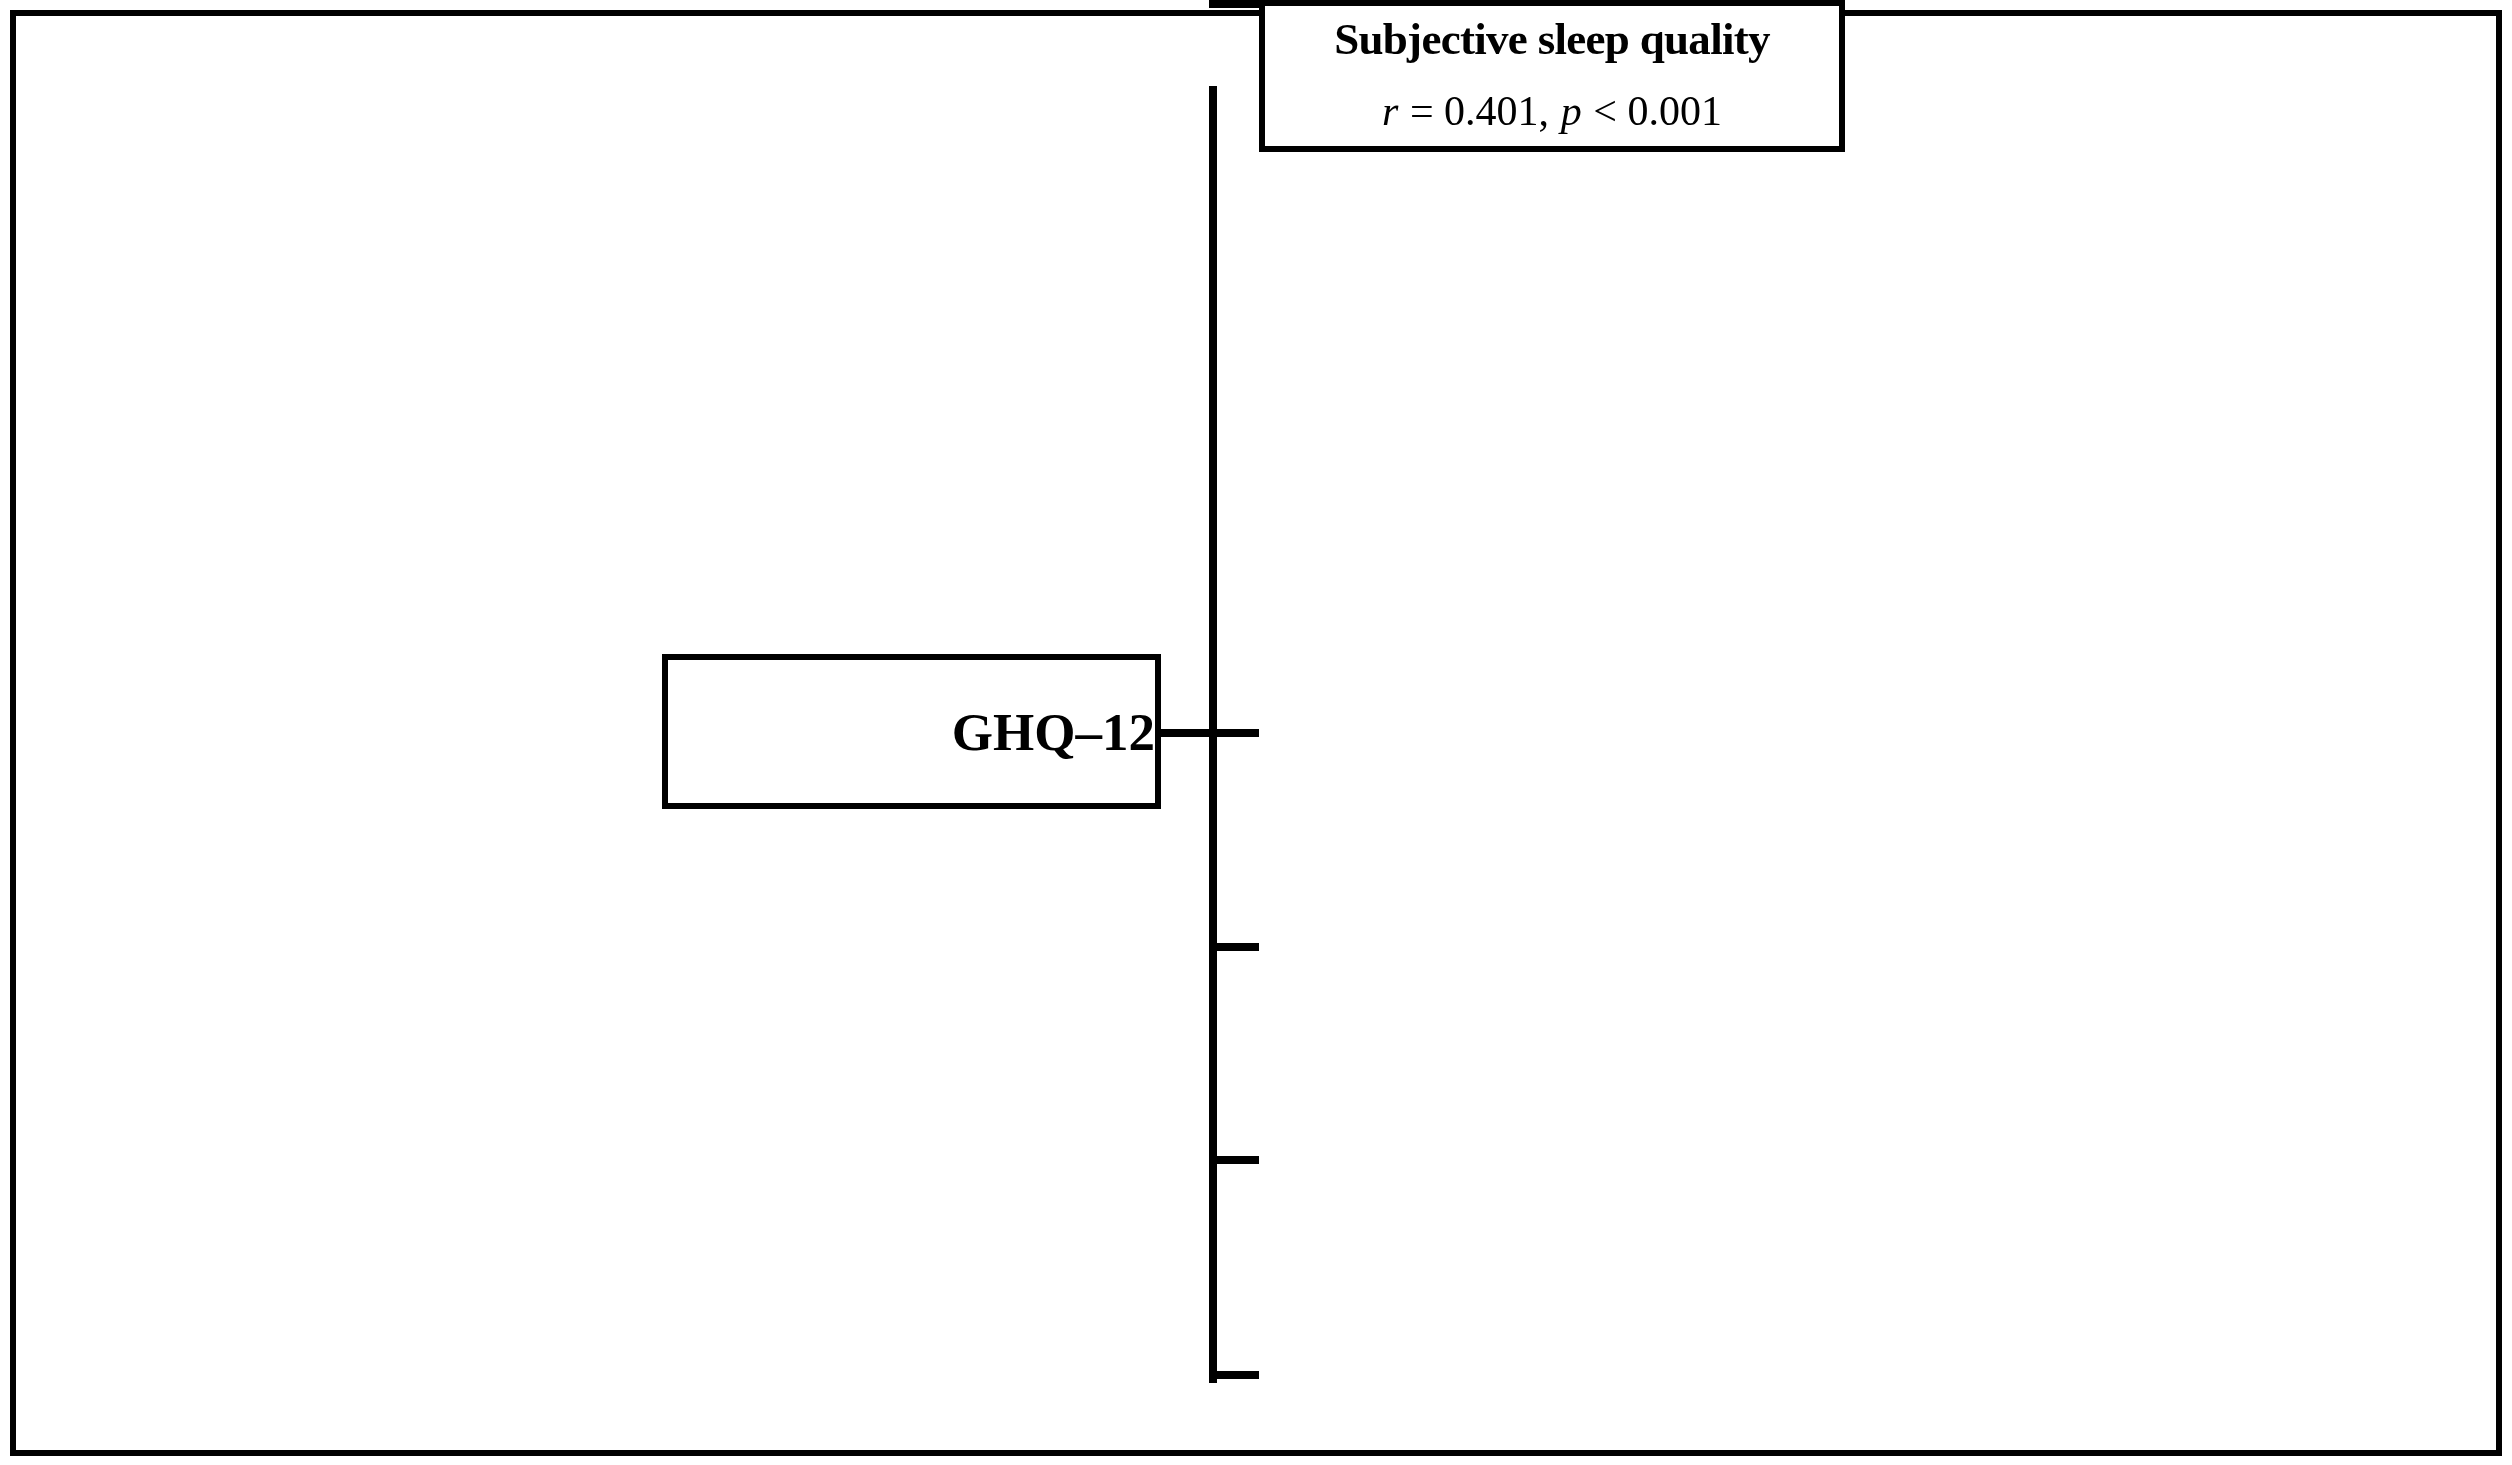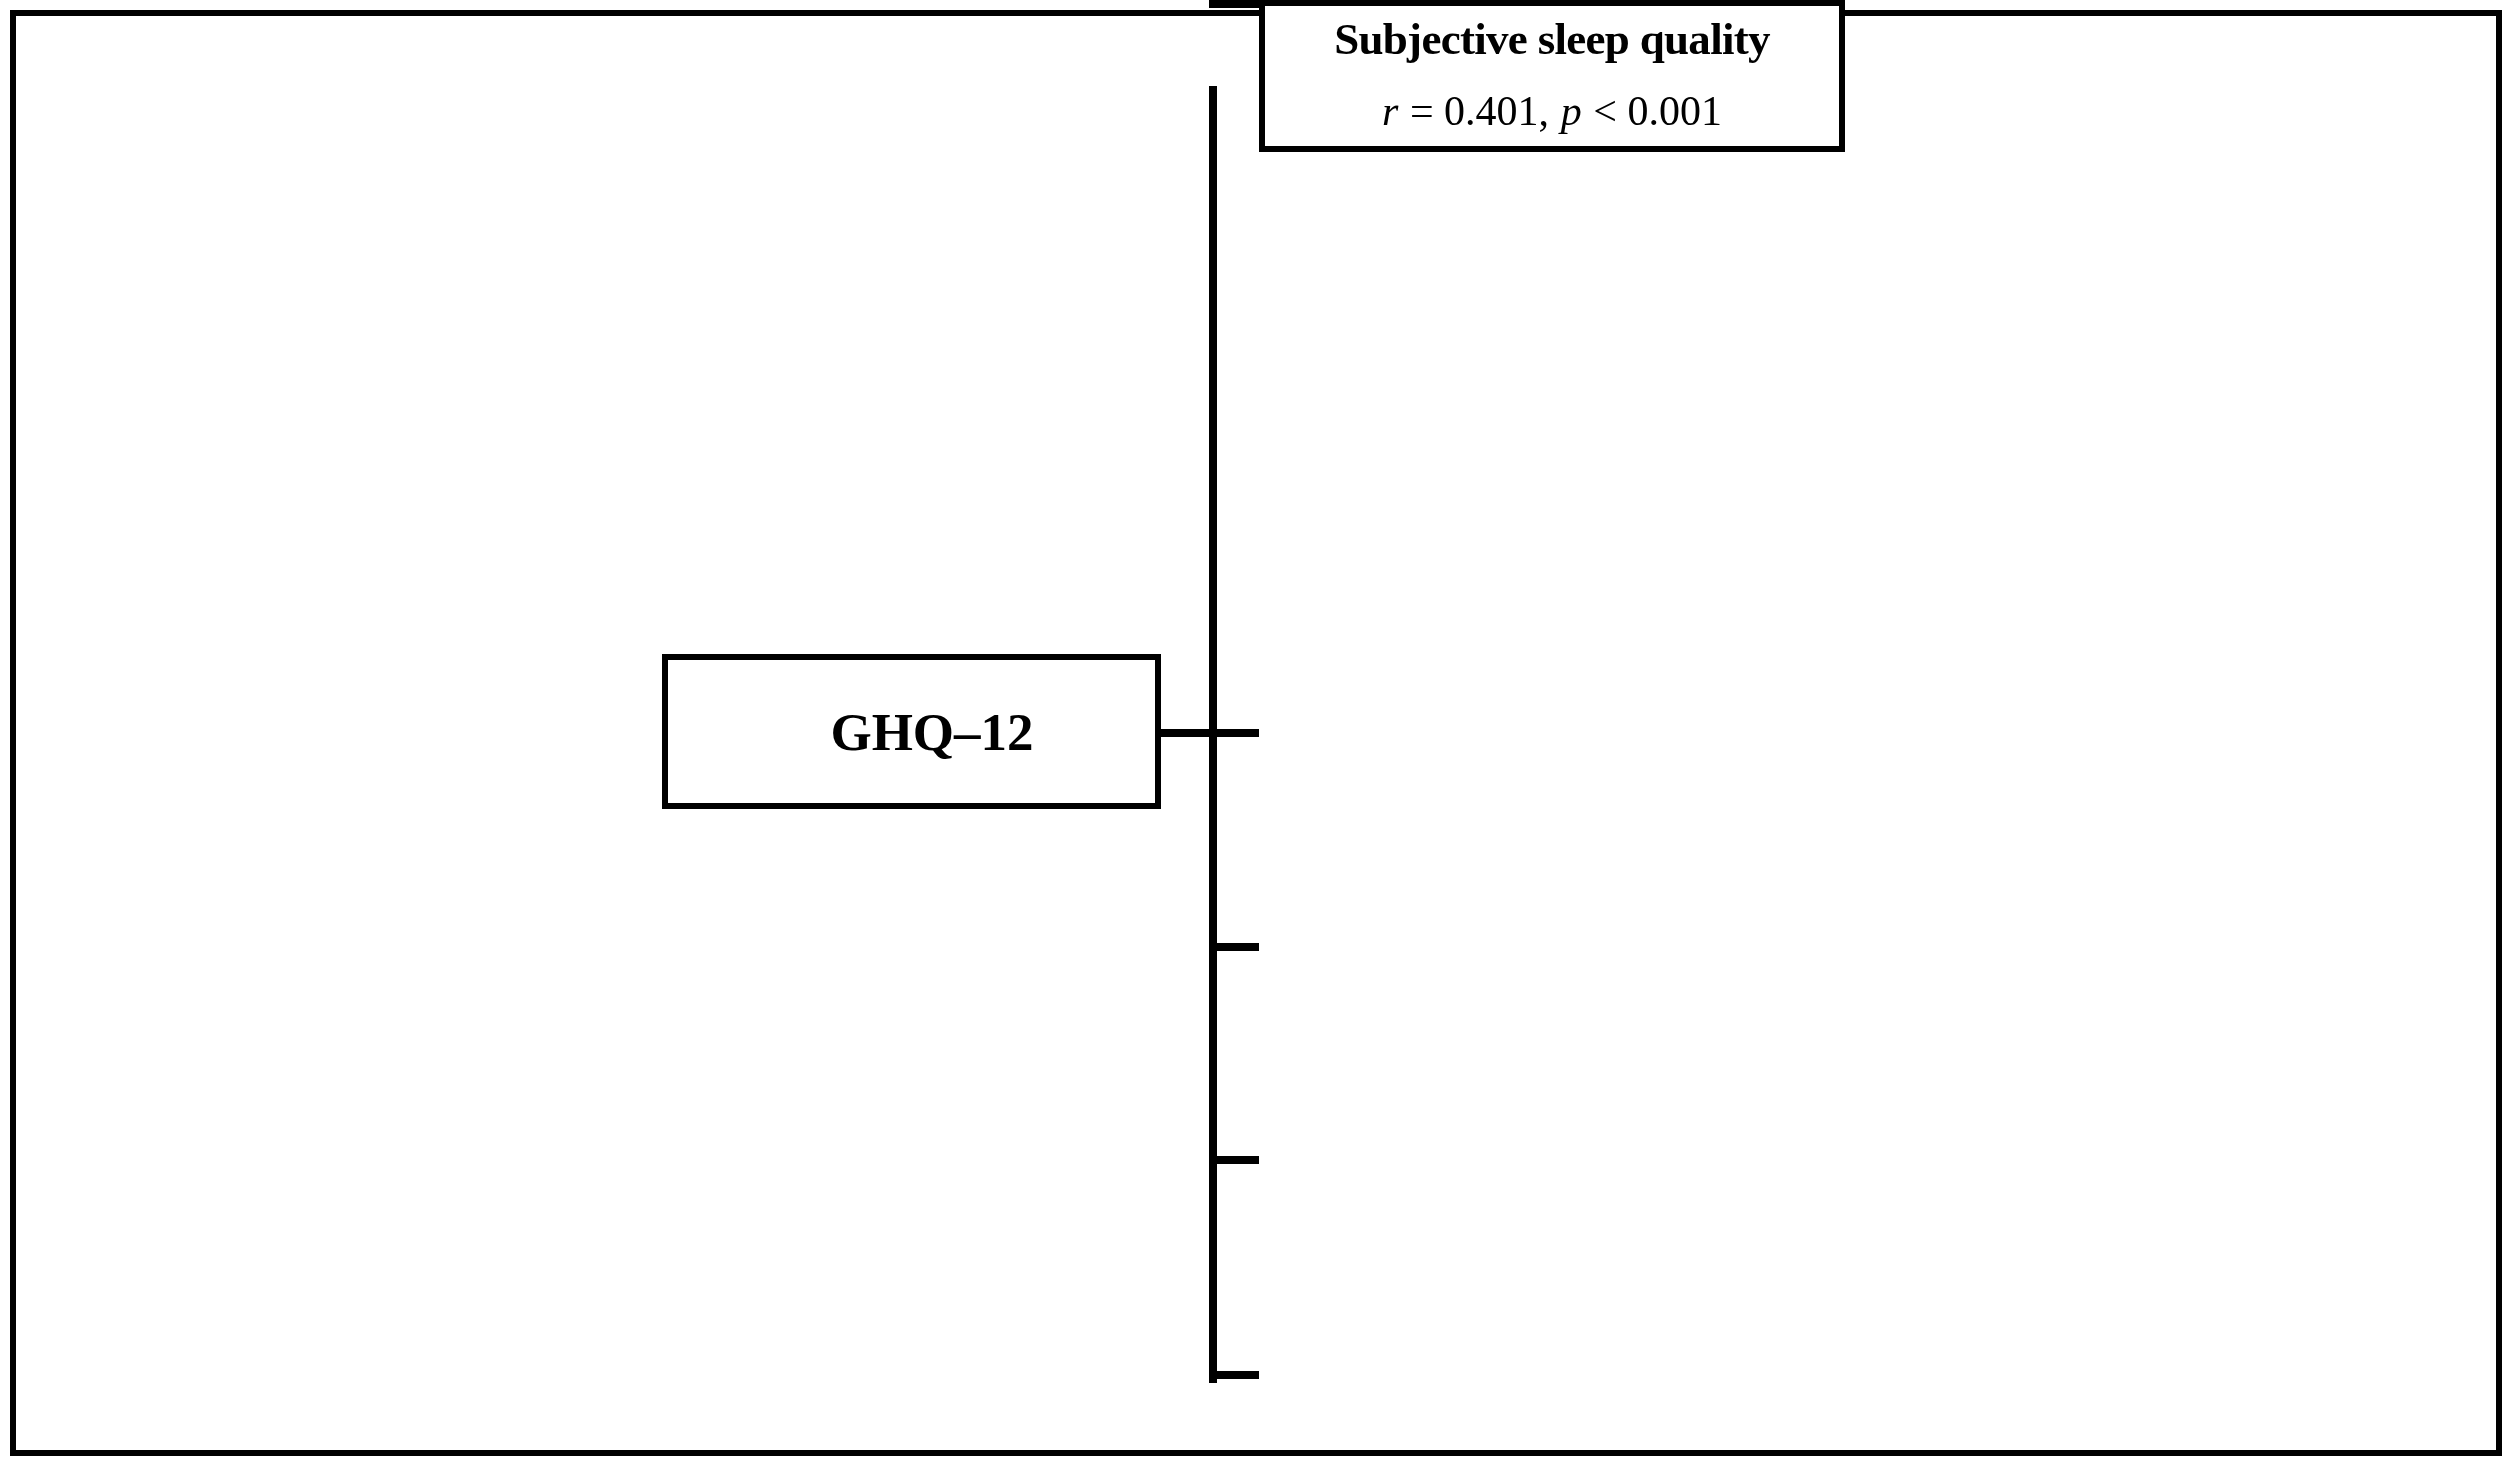--- a/index.html
+++ b/index.html
@@ -26,21 +26,21 @@
   
   .root-box {
     position: absolute;
     left: 662px; top: 654px;
     width: 499px; height: 155px;
     border: 6.1px solid #000000;
     box-sizing: border-box;
     background: #ffffff;
     display: flex;
     align-items: center;
-    justify-content: center;
+    justify-content: flex-end;
     padding-left: 41px;
   }
   .root-label {
     font-size: 53px;
     font-weight: bold;
     letter-spacing: 0px;
     white-space: nowrap;
   }
   
   .trunk {

